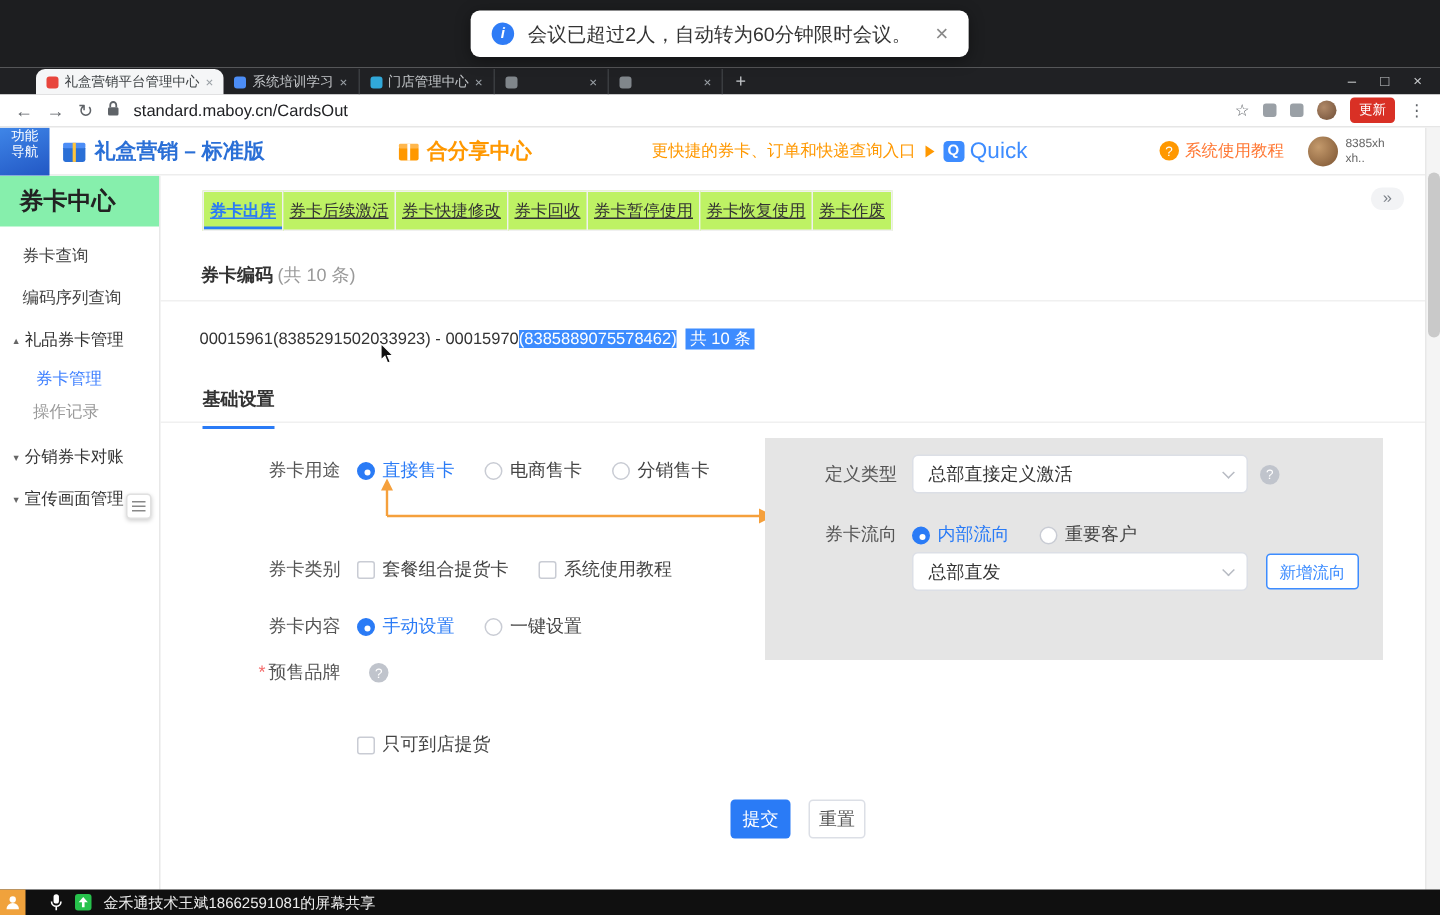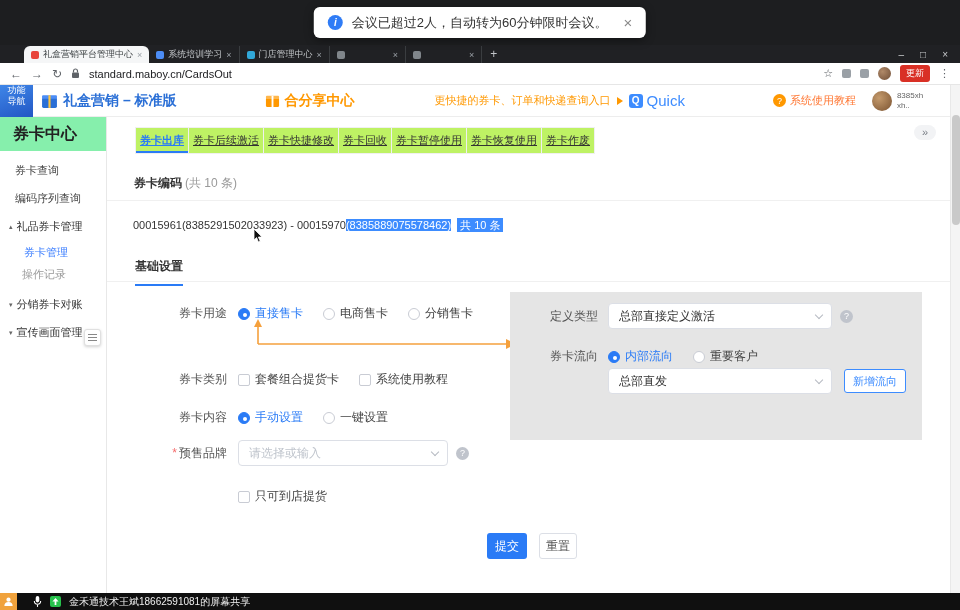--- a/index.html
+++ b/index.html
@@ -351,24 +351,20 @@
       <span class="opt">
         <span class="radio"></span>
         <span class="txt">一键设置</span>
       </span>
     </div>
 
     <div class="frow" style="top:323px; left:28px;">
       <span class="flabel">
         <span class="req">*</span><span>预售品牌</span>
       </span>
-      <span class="select w210">
-        <span class="placeholder">请选择或输入</span>
-        <span class="chev"></span>
-      </span>
       <span class="qmark">?</span>
     </div>
 
     <div class="frow" style="top:371px; left:131px;">
       <span class="opt">
         <span class="cbox"></span>
         <span class="txt">只可到店提货</span>
       </span>
     </div>
 

